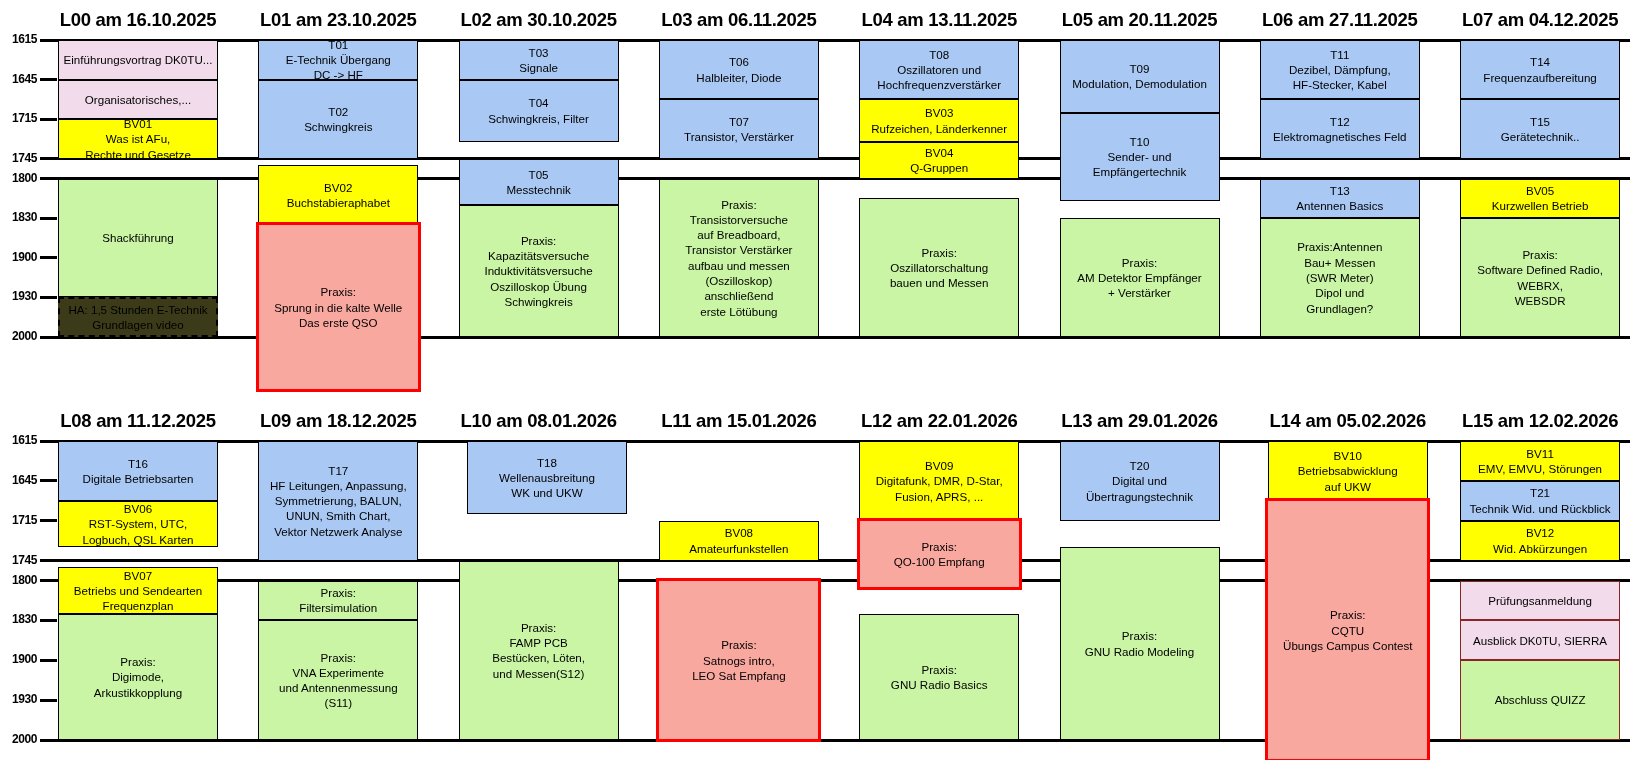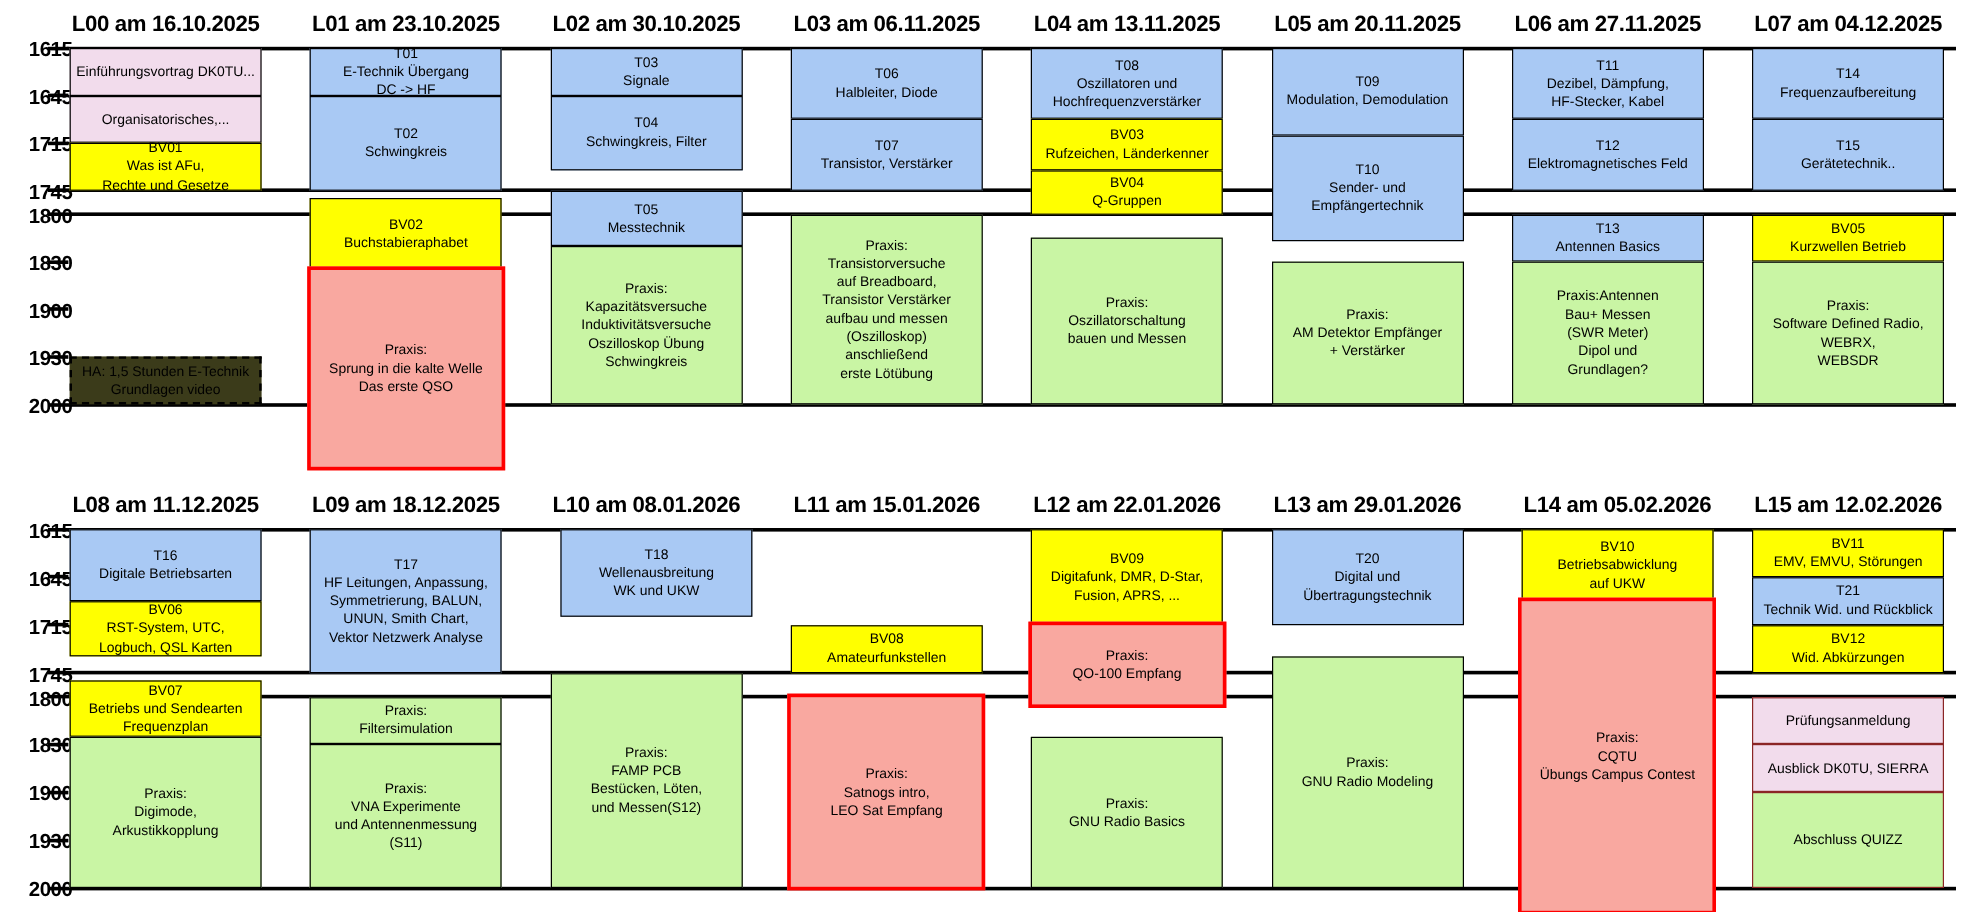--- a/index.html
+++ b/index.html
@@ -5,26 +5,25 @@
   html,body{margin:0;padding:0;background:#ffffff;}
   #canvas{
     position:relative;
     width:1634px;height:760px;
     overflow:hidden;
     background:#ffffff;
     font-family:"Liberation Sans","DejaVu Sans",sans-serif;
   }
   .tlabel{
     position:absolute;
-    font-weight:bold;font-size:17px;
+    font-weight:bold;font-size:12px;
     letter-spacing:-0.4px;
     text-align:right;
     color:#000;
     z-index:1;
-    margin-left:22px;
   }
   .gline,.gtick{
     position:absolute;
     height:3px;background:#000;
     z-index:1;
   }
   .lheader{
     position:absolute;
     font-weight:bold;font-size:18.5px;
     letter-spacing:-0.3px;
@@ -70,20 +69,23 @@
       <div class="eline">Einführungsvortrag DK0TU...</div>
     </div>
     <div class="ebox" style="left: 58px; top: 79.6px; width: 160px; height: 39.6px; background: rgb(242, 220, 236); border: 1.4px solid rgb(0, 0, 0);">
       <div class="eline">Organisatorisches,...</div>
     </div>
     <div class="ebox" style="left: 58px; top: 119.2px; width: 160px; height: 39.6px; background: rgb(255, 255, 0); border: 1.4px solid rgb(0, 0, 0);">
       <div class="eline">BV01</div>
       <div class="eline">Was ist AFu,</div>
       <div class="eline">Rechte und Gesetze</div>
     </div>
+    <div class="ebox" style="left: 58px; top: 178.6px; width: 160px; height: 118.8px; background: rgb(201, 245, 164); border: 1.4px solid rgb(0, 0, 0);">
+      <div class="eline">Shackführung</div>
+    </div>
     <div class="ebox" style="left: 58px; top: 297.4px; width: 160px; height: 39.6px; background: rgb(59, 59, 26); border: 2.5px dashed rgb(0, 0, 0); color: rgb(0, 0, 0);">
       <div class="eline">HA: 1,5 Stunden E-Technik</div>
       <div class="eline">Grundlagen video</div>
     </div>
     <div class="lheader" style="left: 228.3px; top: 9px; width: 220px;">L01 am 23.10.2025</div>
     <div class="ebox" style="left: 258.3px; top: 40px; width: 160px; height: 39.6px; background: rgb(169, 201, 244); border: 1.4px solid rgb(0, 0, 0);">
       <div class="eline">T01</div>
       <div class="eline">E-Technik Übergang</div>
       <div class="eline">DC -&gt; HF</div>
     </div>

